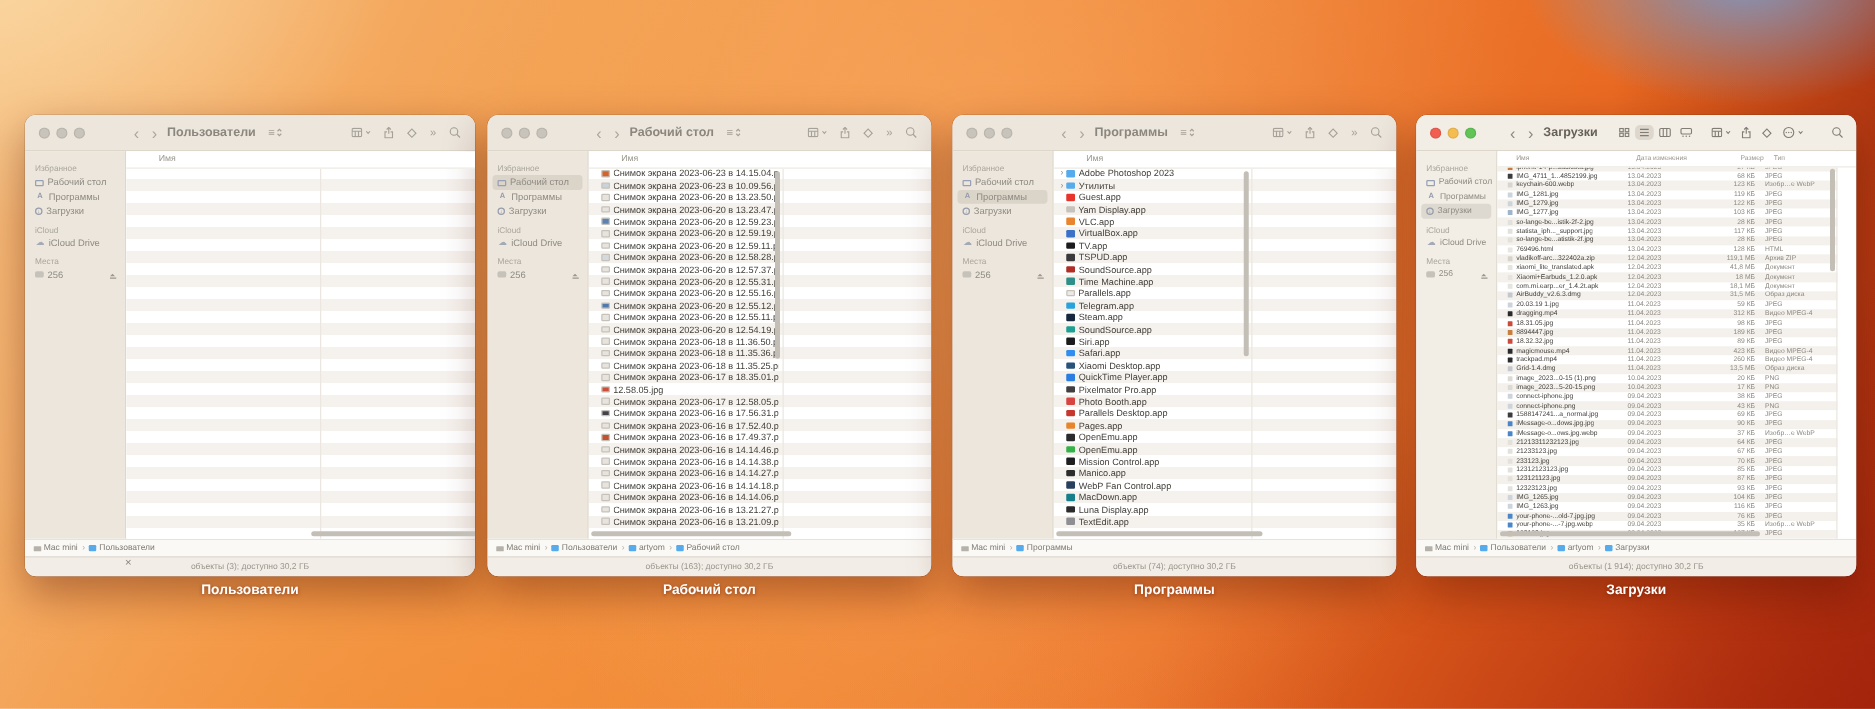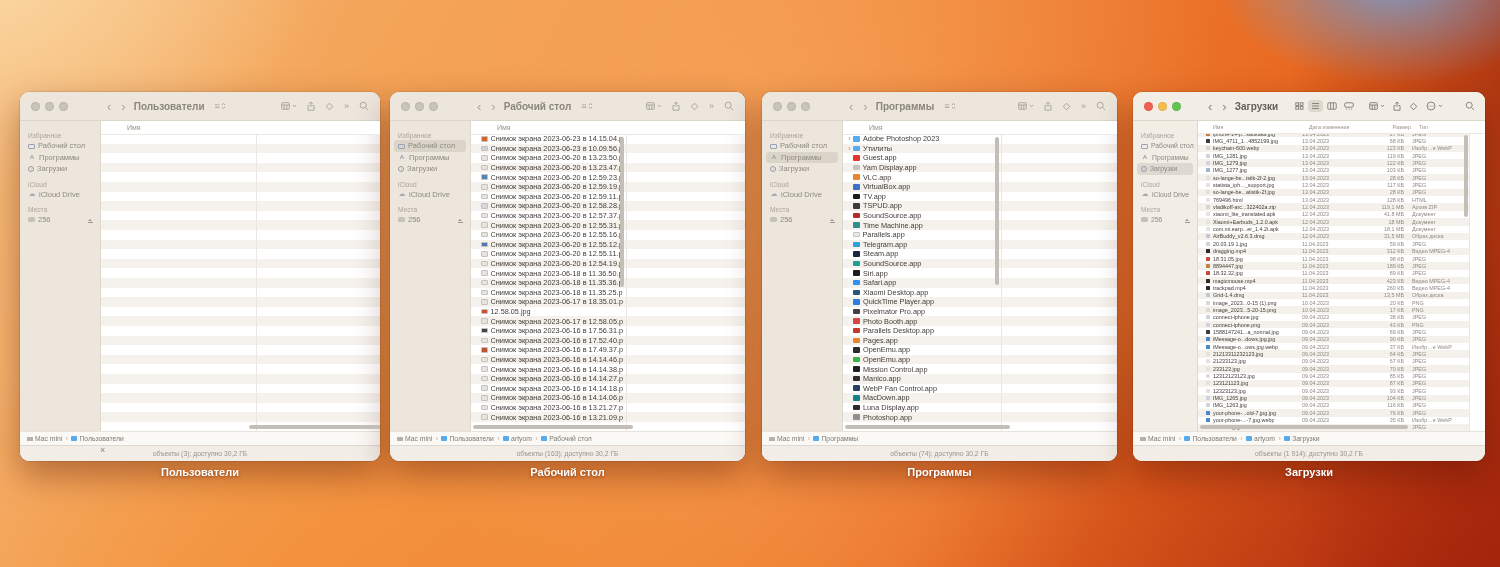--- a/index.html
+++ b/index.html
@@ -730,21 +730,21 @@
               <span class="fname">MacDown.app</span>
             </div>
             <div class="row">
               <span class="chev">›</span>
               <span class="fic" style="background: rgb(43, 43, 45);"></span>
               <span class="fname">Luna Display.app</span>
             </div>
             <div class="row alt">
               <span class="chev">›</span>
               <span class="fic" style="background: rgb(142, 142, 147);"></span>
-              <span class="fname">Photoshop.app</span>
+              <span class="fname">TextEdit.app</span>
             </div>
           </div>
         <div class="vscroll" style="left:152px;width:4px;top:3px;height:148px"></div>
         <div class="hscroll" style="left:2px;width:165px;height:4px;bottom:2px"></div>
       </div>
     </div>
   </div>
   <div class="pathbar">
 
   <div class="crumb computer">

